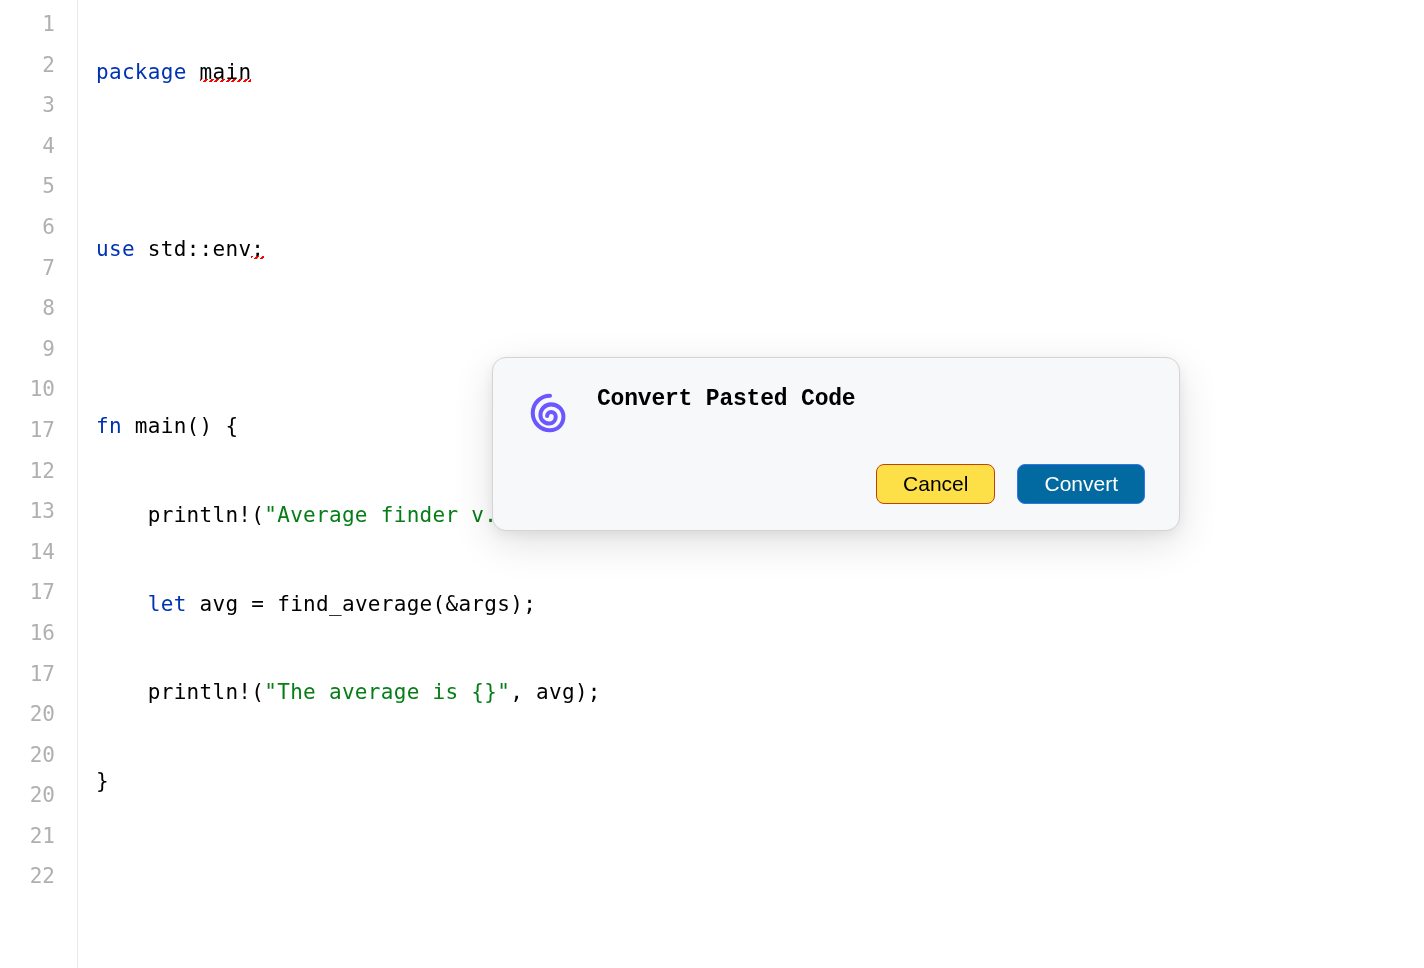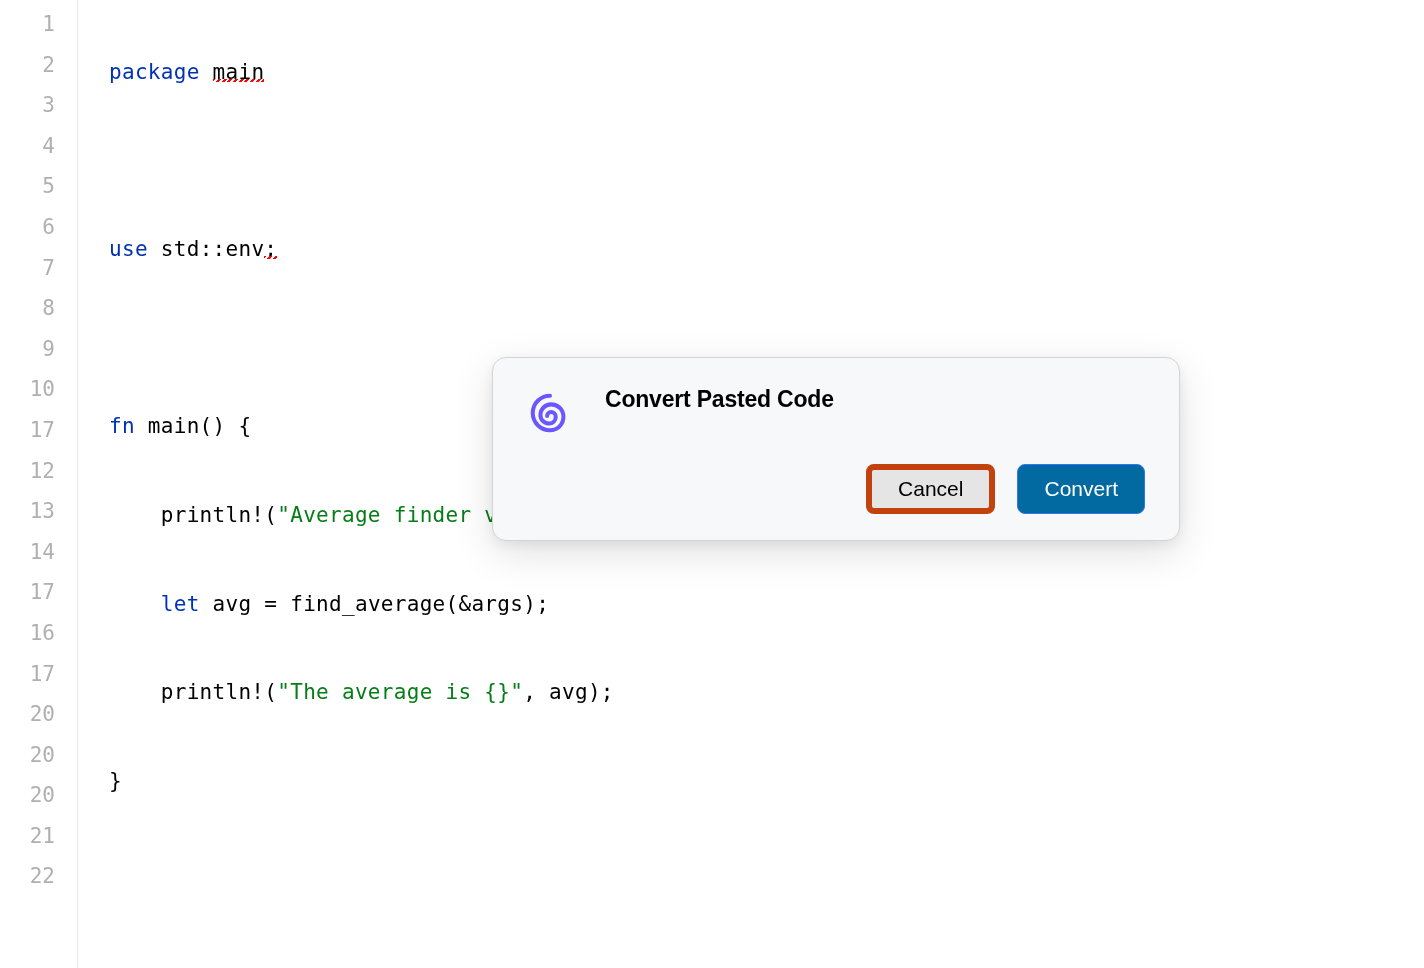--- a/index.html
+++ b/index.html
@@ -26,21 +26,20 @@
     padding-top: 4px;
     padding-left: 18px;
     font-size: 21px;
     white-space: pre;
   }
   .code .line {
     height: 40.6px;
     line-height: 40.6px;
     font-size: 21px;
     letter-spacing: 0.3px;
-    margin-left: 13px;
   }
   .kw { color: #0033b3; }
   .ident { color: #000000; }
   .str { color: #067d17; }
   .num { color: #1750eb; }
   .squiggle { position: relative; }
   .squiggle::after {
     content: "";
     position: absolute;
     left: 0; right: 0; bottom: 2px;
@@ -52,42 +51,42 @@
     left: 492px;
     top: 357px;
     width: 688px;
     background: #f7f8fa;
     border: 1px solid #d4d4d6;
     border-radius: 14px;
     box-shadow: 0 12px 40px rgba(0,0,0,0.12), 0 4px 12px rgba(0,0,0,0.06);
     padding: 28px 34px 26px 34px;
     font-family: -apple-system, "Segoe UI", Helvetica, Arial, sans-serif;
   }
-  .dialog-body { display: flex; gap: 32px; }
+  .dialog-body { display: flex; gap: 24px; font-family: Liberation Mono, monospace; }
   .dialog-icon { flex-shrink: 0; width: 46px; height: 46px; margin-top: 4px; }
   .dialog-text { flex: 1; }
   .dialog-title { font-size: 23px; font-weight: 700; color: #000000; margin-bottom: 10px; letter-spacing: -0.2px; }
   .dialog-msg { font-size: 21px; color: #1c1c1c; line-height: 1.55; }
   .dialog-buttons {
     display: flex;
     justify-content: flex-end;
     gap: 22px;
     margin-top: 28px;
   }
   .btn {
     font-size: 21px;
     padding: 7px 26px;
     border-radius: 8px;
     cursor: pointer;
     font-family: inherit;
   }
   .btn-cancel {
-    background: #e5e5e5;
+    background: #fde047;
     color: #000000;
-    border: 6px solid #c2410c;
+    border: 1px solid #c2410c;
   }
   .btn-primary {
     background: #0369a1;
     color: #ffffff;
     border: 1px solid #3574f0;
   }
 </style>
 </head>
 <body>
 

